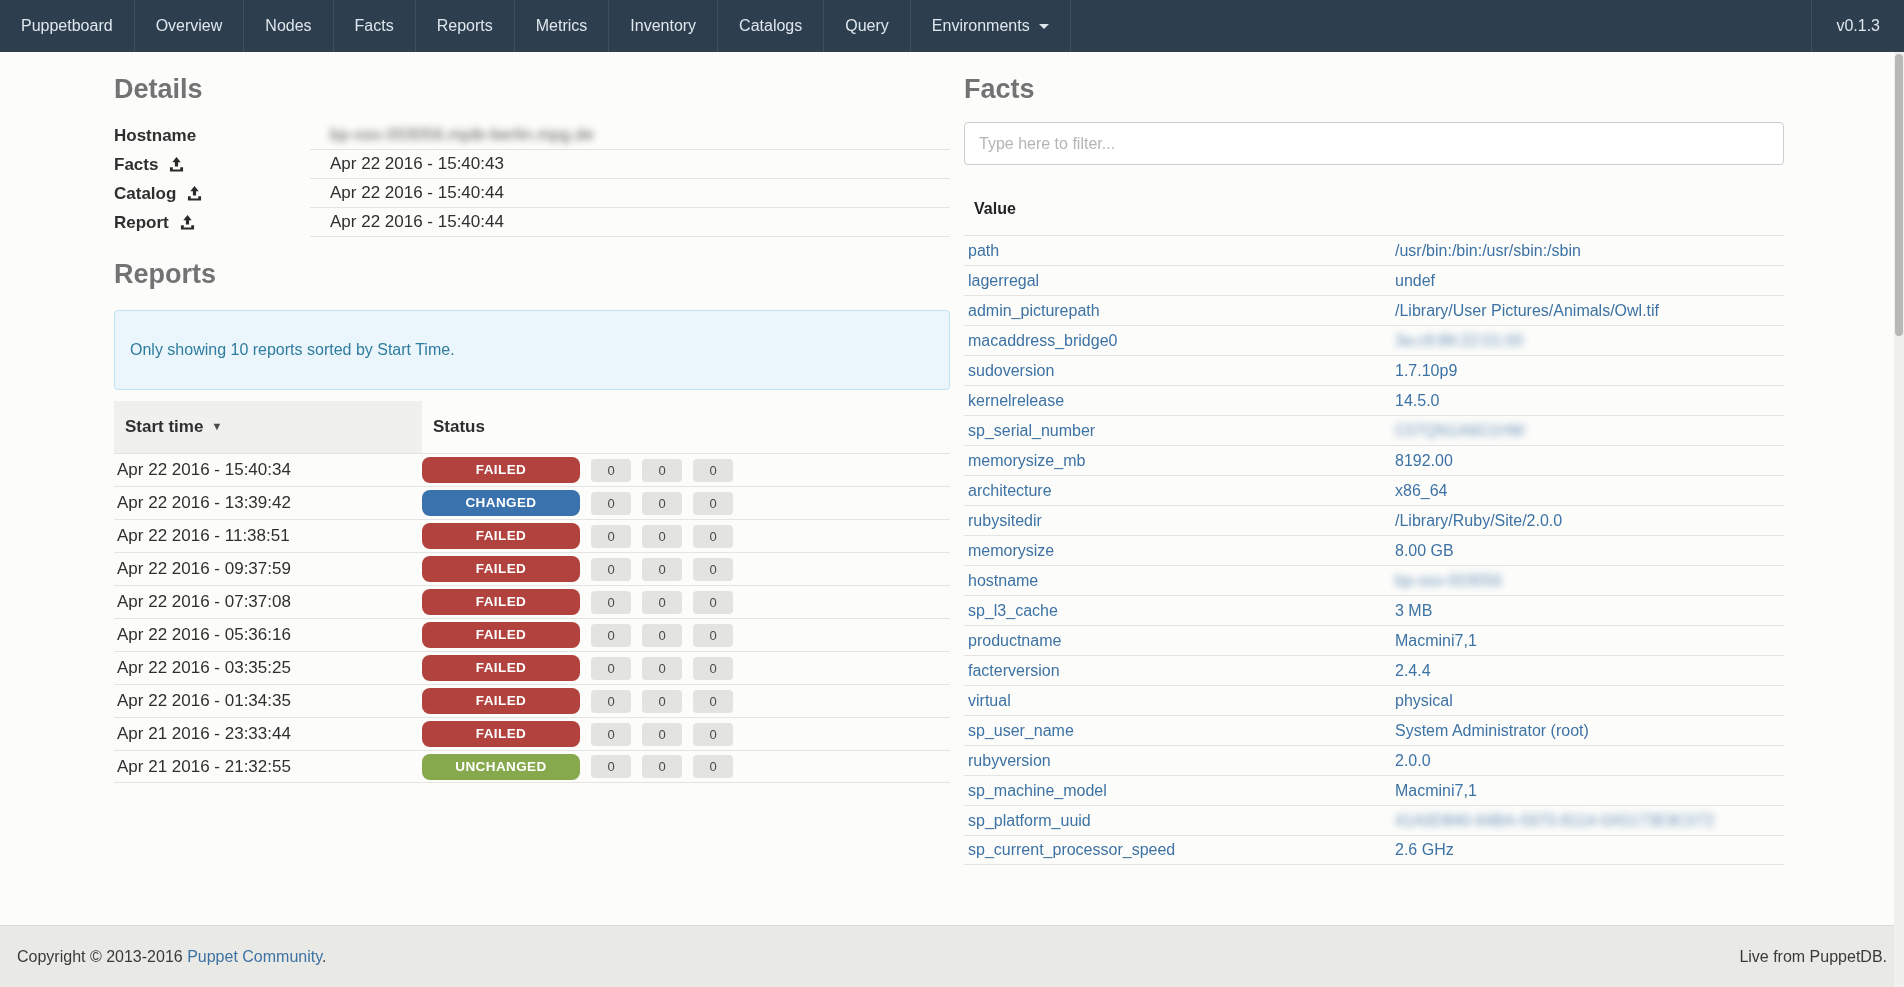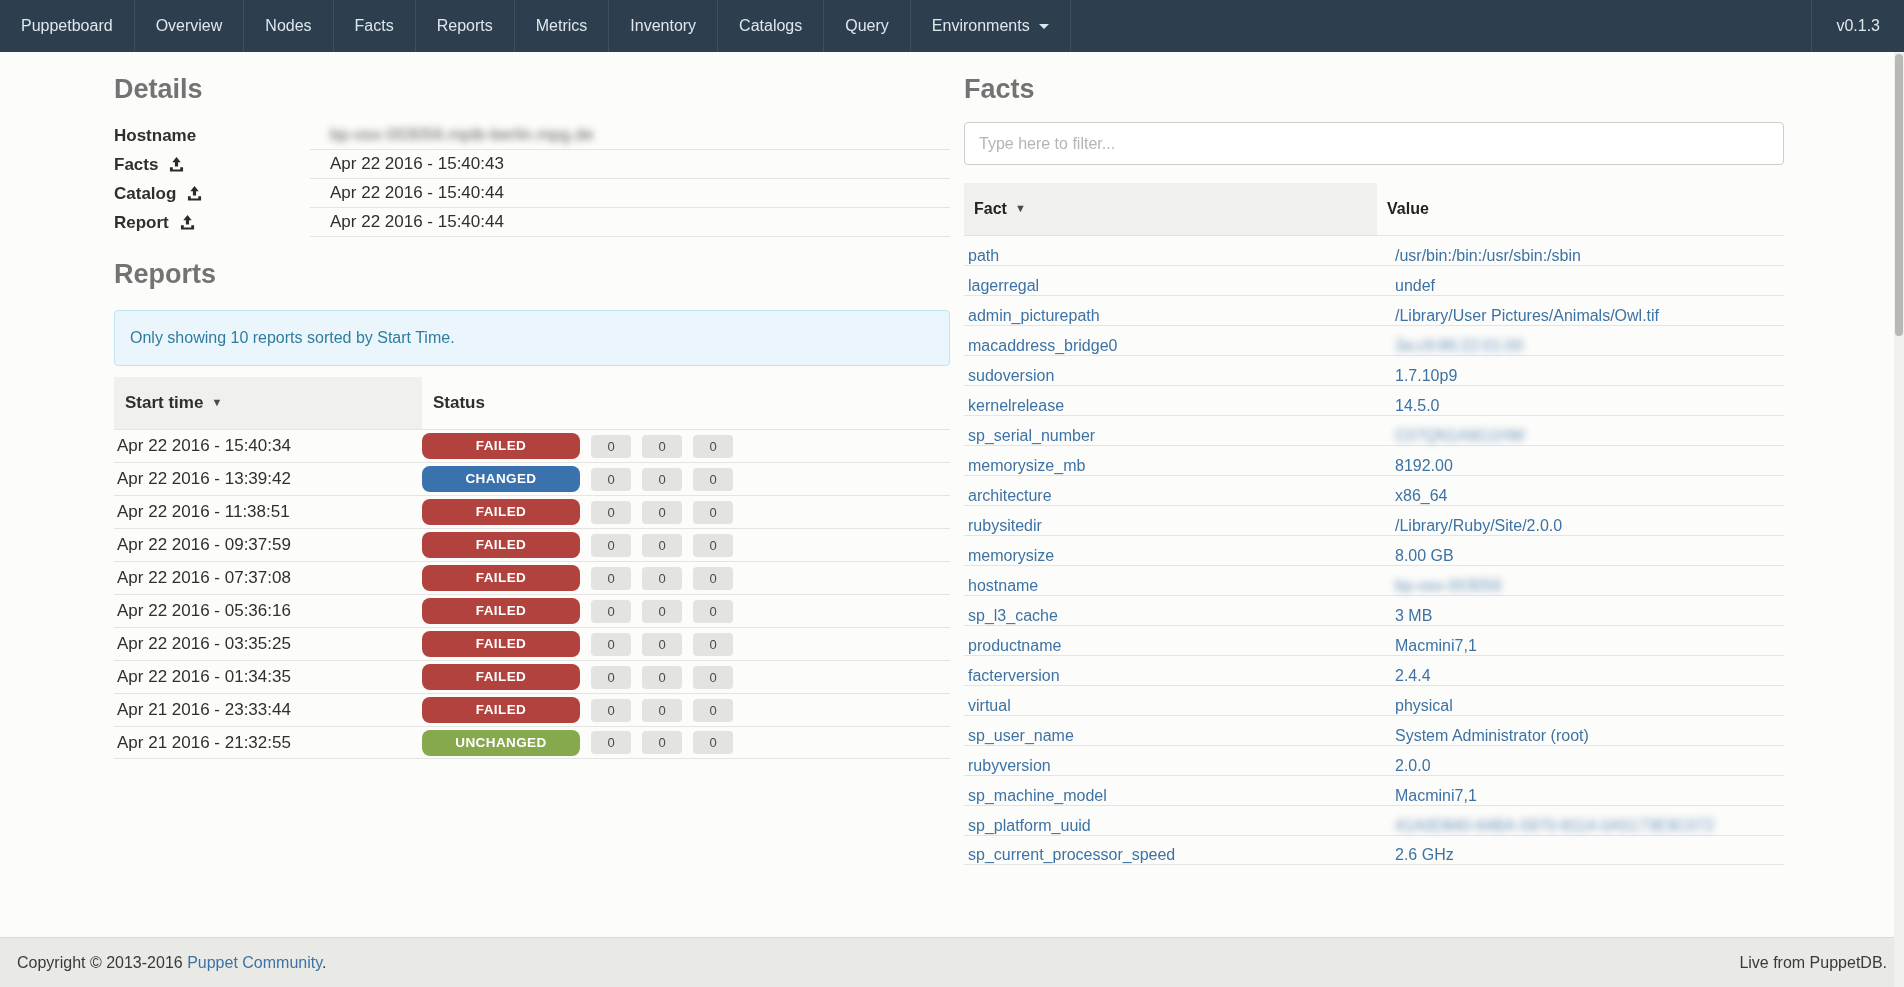--- a/index.html
+++ b/index.html
@@ -65,21 +65,21 @@
   .upload-icon { cursor: pointer; display: inline-flex; }
 
   
   .alert {
     margin-top: 20px;
     background: #eaf6fb;
     border: 1px solid #bfe3f1;
     border-radius: 4px;
     color: #2f7c9e;
     font-size: 16px;
-    padding: 18px 15px;
+    padding: 30px 15px;
   }
 
   
   .rtable { margin-top: 11px; font-size: 17px; }
   .rhead { display: flex; }
   .rth { font-weight: 700; padding: 16px 11px; cursor: pointer; }
   .rth.time-col  { width: 308px; background: #f0f0ee; }
   .rth.status-col { flex: 1; }
   .sort-caret { font-size: 11px; color: #4a4a4a; margin-left: 8px; vertical-align: 2px; }
   .rrow {
@@ -110,31 +110,31 @@
     padding: 0 14px; font-size: 16px; color: #555;
     font-family: "Liberation Sans", sans-serif;
     background: #fff; outline: none;
   }
   .filter-input::placeholder { color: #b5b5b3; }
   .ftable { margin-top: 18px; font-size: 16px; }
   .fhead { display: flex; }
   .fth { font-weight: 700; padding: 17px 10px; cursor: pointer; color: #222; }
   .fth.fact-col { width: 413px; background: #f0f0ee; }
   .fth.value-col { flex: 1; }
-  .frow { display: flex; align-items: flex-end; height: 30px; border-top: 1px solid #e4e4e2; }
+  .frow { display: flex; align-items: center; height: 30px; border-top: 1px solid #e4e4e2; }
   .frow:last-child { border-bottom: 1px solid #e4e4e2; }
   .fcell-fact { width: 413px; padding-left: 4px; }
   .fcell-value { flex: 1; padding-left: 8px; margin-left: 10px; }
   a.lnk { color: #3d72a4; text-decoration: none; cursor: pointer; }
 
   .redacted { filter: blur(3.5px); opacity: 0.75; user-select: none; }
 
   
   footer {
-    position: absolute; left: 0; right: 0; bottom: 0; height: 50px;
+    position: absolute; left: 0; right: 0; bottom: 0; height: 62px;
     background: #e9e9e5; border-top: 1px solid #dadad6;
     display: flex; justify-content: space-between; align-items: center;
     padding: 0 17px; font-size: 16px; color: #3a3a3a;
   }
 
   
   .scrollbar-track {
     position: absolute; top: 52px; bottom: 0; right: 0; width: 10px;
     background: #f0f0ee;
   }
@@ -327,23 +327,20 @@
         </div>
     </div>
   </section>
 
   <section class="col-right">
     <h2>Facts</h2>
     <input class="filter-input" placeholder="Type here to filter..." style="">
 
     <div class="ftable">
       <div class="fhead">
-        <div class="fth fact-col">
-          <span>Fact</span><span class="sort-caret">▼</span>
-        </div>
         <div class="fth value-col">
           <span>Value</span>
         </div>
       </div>
       <div id="fact-rows">
           <div class="frow">
             <div class="fcell-fact"><a class="lnk">path</a></div>
             <div class="fcell-value"><a class="lnk">/usr/bin:/bin:/usr/sbin:/sbin</a></div>
           </div>
           <div class="frow">

